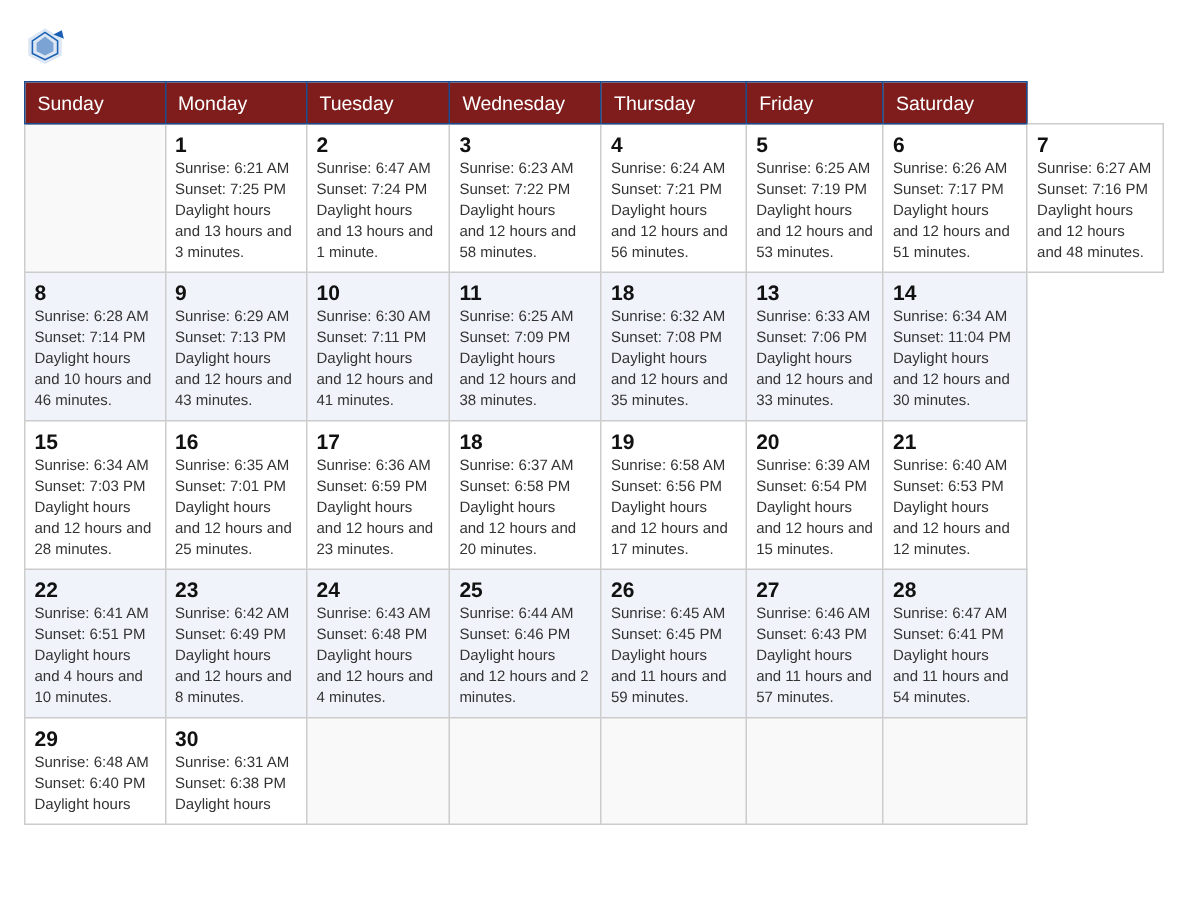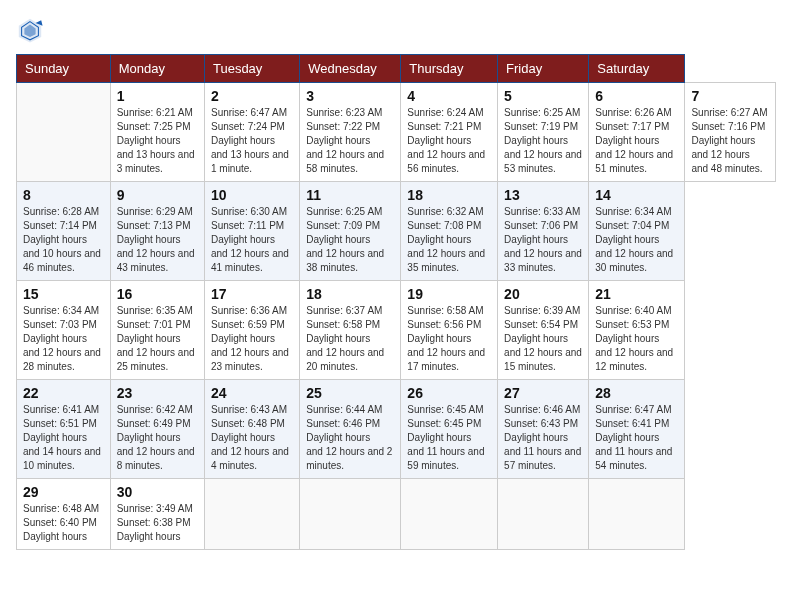--- a/index.html
+++ b/index.html
@@ -238,21 +238,21 @@
           <span>Sunrise: 6:33 AM</span><br>
           <span>Sunset: 7:06 PM</span><br>
           <span>Daylight hours</span><br>
           <span>and 12 hours and 33 minutes.</span>
         </div>
       </td>
         <td>
         <span class="day-num">14</span>
         <div class="day-info">
           <span>Sunrise: 6:34 AM</span><br>
-          <span>Sunset: 7:04 PM</span><br>
+          <span>Sunset: 11:04 PM</span><br>
           <span>Daylight hours</span><br>
           <span>and 12 hours and 30 minutes.</span>
         </div>
       </td>
       </tr>
       <tr>
         <td>
         <span class="day-num">15</span>
         <div class="day-info">
           <span>Sunrise: 6:34 AM</span><br>
@@ -316,21 +316,21 @@
         </div>
       </td>
       </tr>
       <tr>
         <td>
         <span class="day-num">22</span>
         <div class="day-info">
           <span>Sunrise: 6:41 AM</span><br>
           <span>Sunset: 6:51 PM</span><br>
           <span>Daylight hours</span><br>
-          <span>and 14 hours and 10 minutes.</span>
+          <span>and 4 hours and 10 minutes.</span>
         </div>
       </td>
         <td>
         <span class="day-num">23</span>
         <div class="day-info">
           <span>Sunrise: 6:42 AM</span><br>
           <span>Sunset: 6:49 PM</span><br>
           <span>Daylight hours</span><br>
           <span>and 12 hours and 8 minutes.</span>
         </div>
@@ -387,21 +387,21 @@
         <div class="day-info">
           <span>Sunrise: 6:48 AM</span><br>
           <span>Sunset: 6:40 PM</span><br>
           <span>Daylight hours</span><br>
           
         </div>
       </td>
         <td>
         <span class="day-num">30</span>
         <div class="day-info">
-          <span>Sunrise: 3:49 AM</span><br>
+          <span>Sunrise: 6:31 AM</span><br>
           <span>Sunset: 6:38 PM</span><br>
           <span>Daylight hours</span><br>
           
         </div>
       </td>
         <td class="empty-cell"></td>
         <td class="empty-cell"></td>
         <td class="empty-cell"></td>
         <td class="empty-cell"></td>
         <td class="empty-cell"></td>

